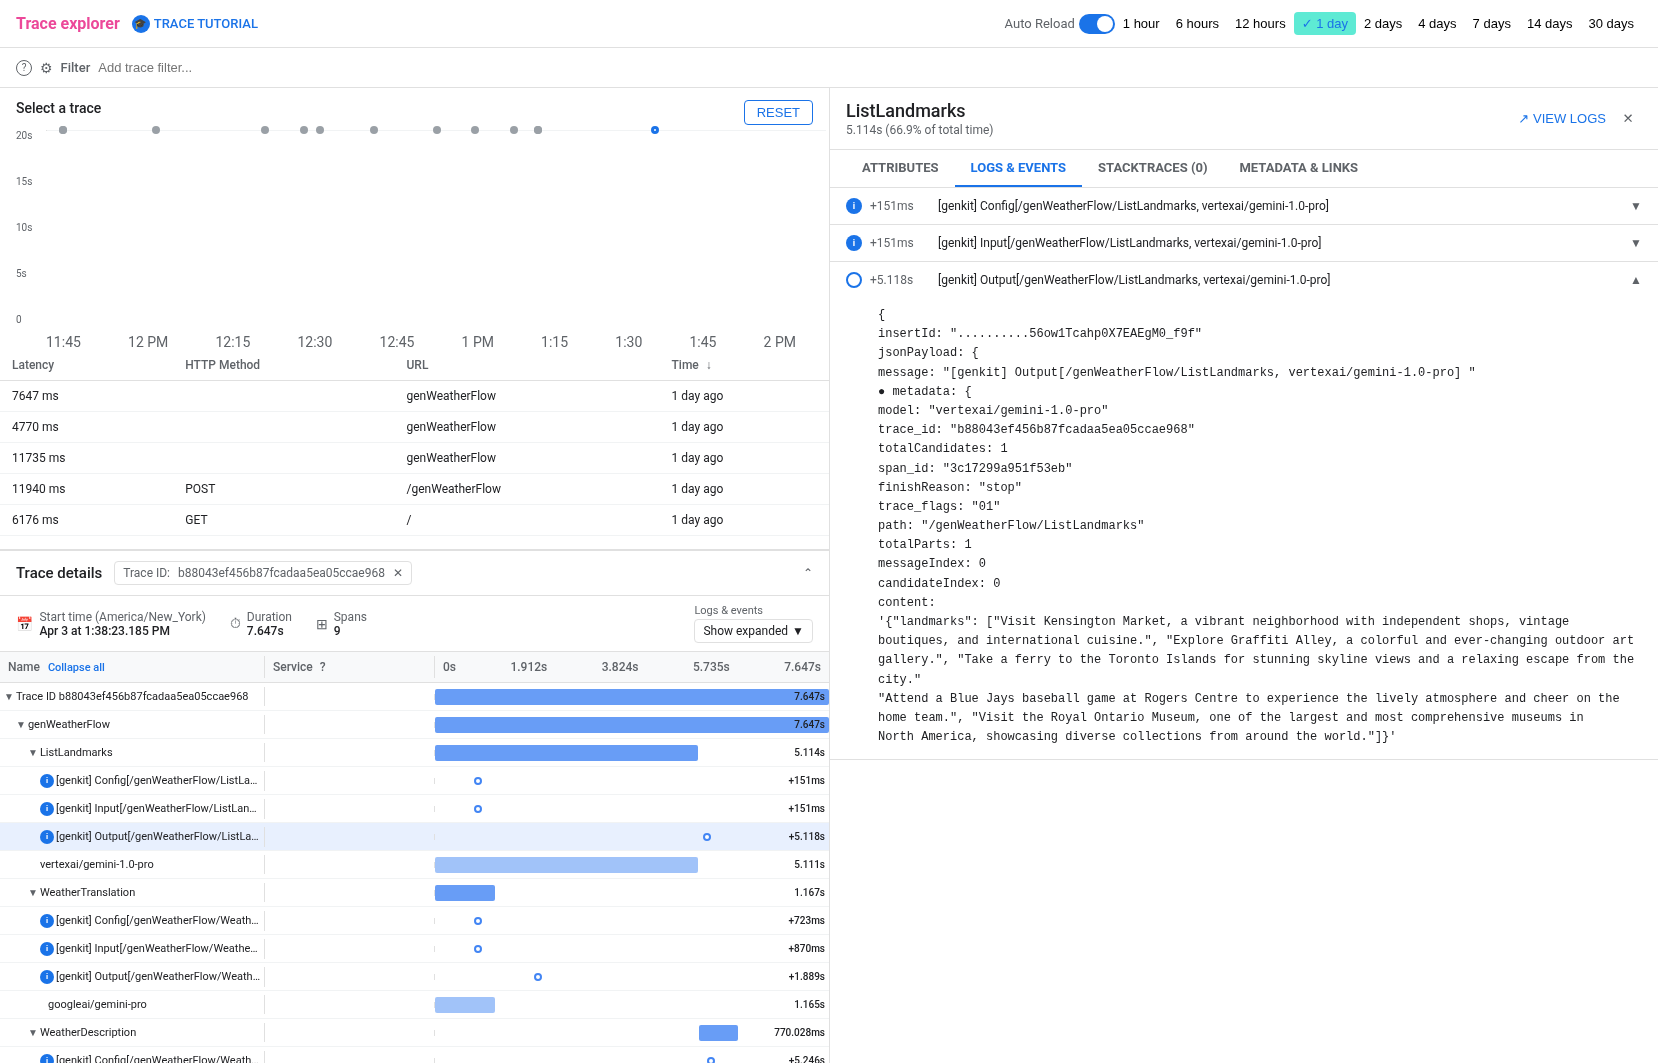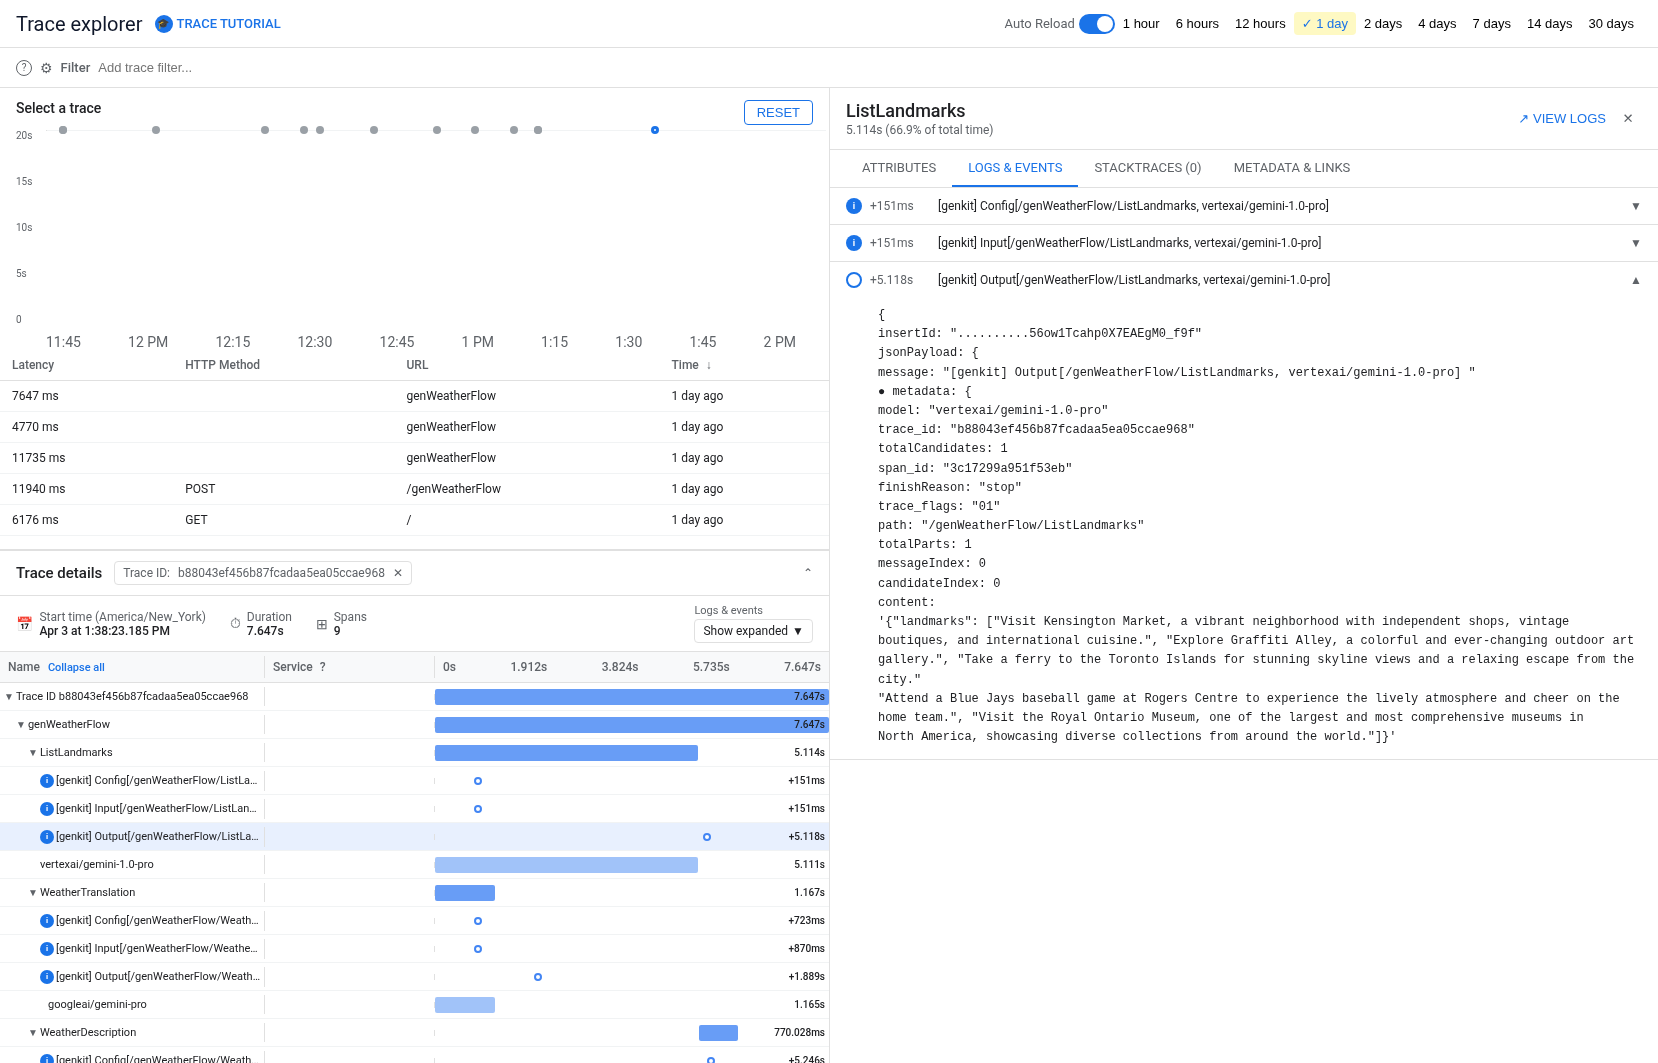--- a/index.html
+++ b/index.html
@@ -1,28 +1,28 @@
 <!DOCTYPE html>
 <html><head>
   <meta charset="utf-8">
   <style>
     * { box-sizing: border-box; margin: 0; padding: 0; }
     body { font-family: 'Google Sans', Roboto, Arial, sans-serif; font-size: 12px; color: #202124; background: #fff; overflow: hidden; width: 1658px; height: 1063px; }
     
     
     .header { display: flex; align-items: center; padding: 8px 16px; border-bottom: 1px solid #e0e0e0; height: 48px; }
-    .header-title { font-size: 20px; font-weight: 400; color: #0f172a; margin-right: 12px; }
+    .header-title { font-size: 16px; font-weight: 700; color: #ec4899; margin-right: 12px; }
     .trace-tutorial-badge { display: flex; align-items: center; gap: 4px; color: #1a73e8; font-size: 13px; font-weight: 500; cursor: pointer; }
     .tutorial-icon { width: 18px; height: 18px; background: #1a73e8; border-radius: 50%; display: flex; align-items: center; justify-content: center; color: white; font-size: 10px; font-weight: bold; }
     .header-spacer { flex: 1; }
     .auto-reload-label { font-size: 13px; color: #5f6368; margin-right: 4px; }
     .toggle-switch { width: 36px; height: 20px; background: #1a73e8; border-radius: 10px; position: relative; cursor: pointer; }
     .toggle-switch::after { content: ''; position: absolute; width: 16px; height: 16px; background: white; border-radius: 50%; top: 2px; right: 2px; }
     .time-btn { padding: 4px 8px; font-size: 13px; color: #000000; cursor: pointer; border-radius: 4px; border: none; background: none; }
-    .time-btn.active { background: #fef9c3; color: #1a73e8; font-weight: 500; }
+    .time-btn.active { background: #5eead4; color: #1a73e8; font-weight: 500; }
     .time-btn.active::before { content: '✓ '; }
 
     
     .filter-bar { display: flex; align-items: center; padding: 6px 16px; border-bottom: 1px solid #e0e0e0; height: 40px; gap: 8px; }
     .filter-label { font-size: 13px; color: #5f6368; font-weight: 500; cursor: pointer; }
     .filter-input { border: none; outline: none; font-size: 13px; color: #5f6368; flex: 1; }
     .help-icon { width: 16px; height: 16px; border: 1px solid #5f6368; border-radius: 50%; display: flex; align-items: center; justify-content: center; font-size: 10px; color: #5f6368; cursor: pointer; }
 
     
     .main-layout { display: flex; height: calc(1063px - 88px); }
@@ -90,21 +90,21 @@
 
     
     .right-panel { flex: 1; display: flex; flex-direction: column; overflow: hidden; }
     .right-header { display: flex; align-items: center; padding: 12px 16px; border-bottom: 1px solid #e0e0e0; }
     .right-title { font-size: 18px; font-weight: 500; color: #202124; }
     .right-subtitle { font-size: 12px; color: #5f6368; margin-top: 2px; }
     .view-logs-btn { margin-left: auto; display: flex; align-items: center; gap: 4px; color: #1a73e8; font-size: 13px; font-weight: 500; cursor: pointer; border: none; background: none; }
     .close-btn { width: 28px; height: 28px; display: flex; align-items: center; justify-content: center; cursor: pointer; border-radius: 50%; border: none; background: none; color: #5f6368; margin-left: 8px; }
     
     .tabs { display: flex; border-bottom: 1px solid #e0e0e0; padding: 0 16px; }
-    .tab { padding: 10px 16px; font-size: 13px; font-weight: 400; color: #5f6368; cursor: pointer; border-bottom: 2px solid transparent; }
+    .tab { padding: 10px 16px; font-size: 13px; font-weight: 700; color: #5f6368; cursor: pointer; border-bottom: 2px solid transparent; }
     .tab.active { color: #1a73e8; border-bottom-color: #1a73e8; }
 
     .right-content { flex: 1; overflow-y: auto; padding: 0; }
     
     .log-entry { border-bottom: 1px solid #e0e0e0; }
     .log-entry-header { display: flex; align-items: center; padding: 10px 16px; gap: 8px; cursor: pointer; }
     .log-info-badge { width: 16px; height: 16px; border-radius: 50%; background: #1a73e8; display: flex; align-items: center; justify-content: center; color: white; font-size: 9px; font-weight: bold; flex-shrink: 0; }
     .log-timestamp { font-size: 12px; color: #5f6368; min-width: 60px; }
     .log-text { font-size: 12px; color: #202124; flex: 1; overflow: hidden; text-overflow: ellipsis; white-space: nowrap; }
     .log-expand { color: #5f6368; cursor: pointer; }

